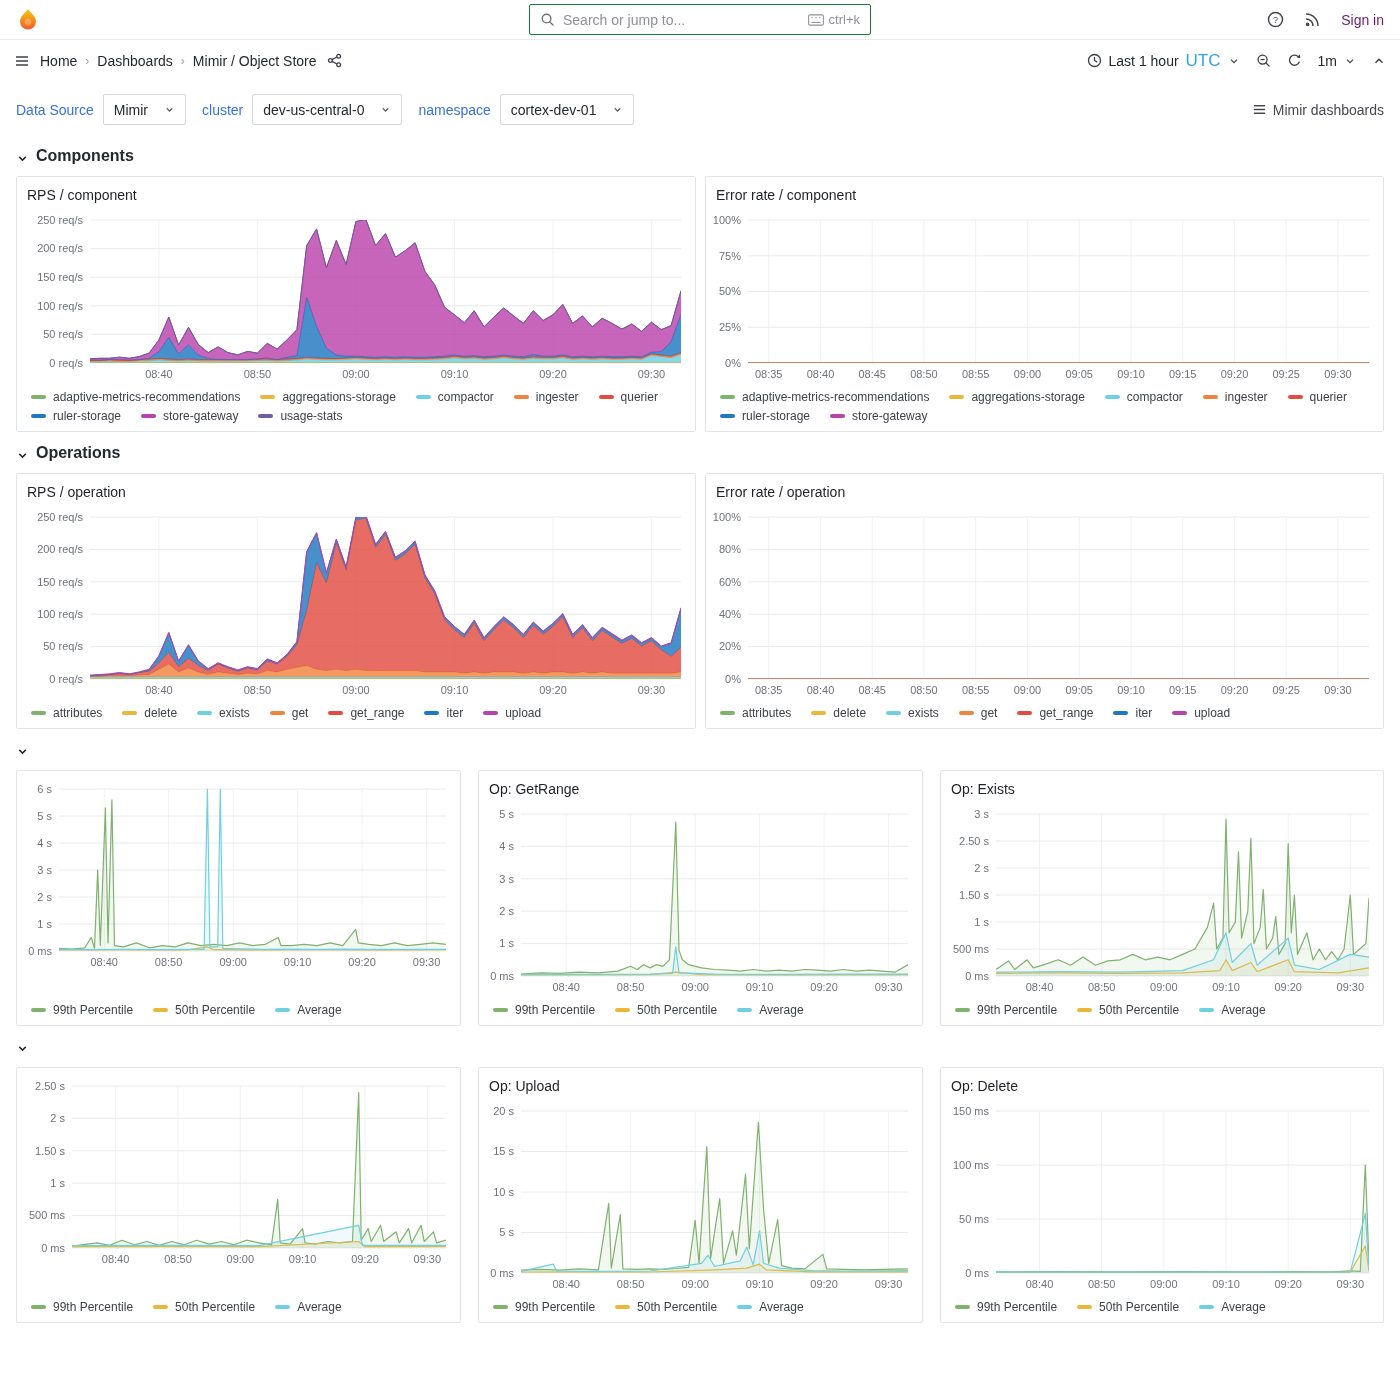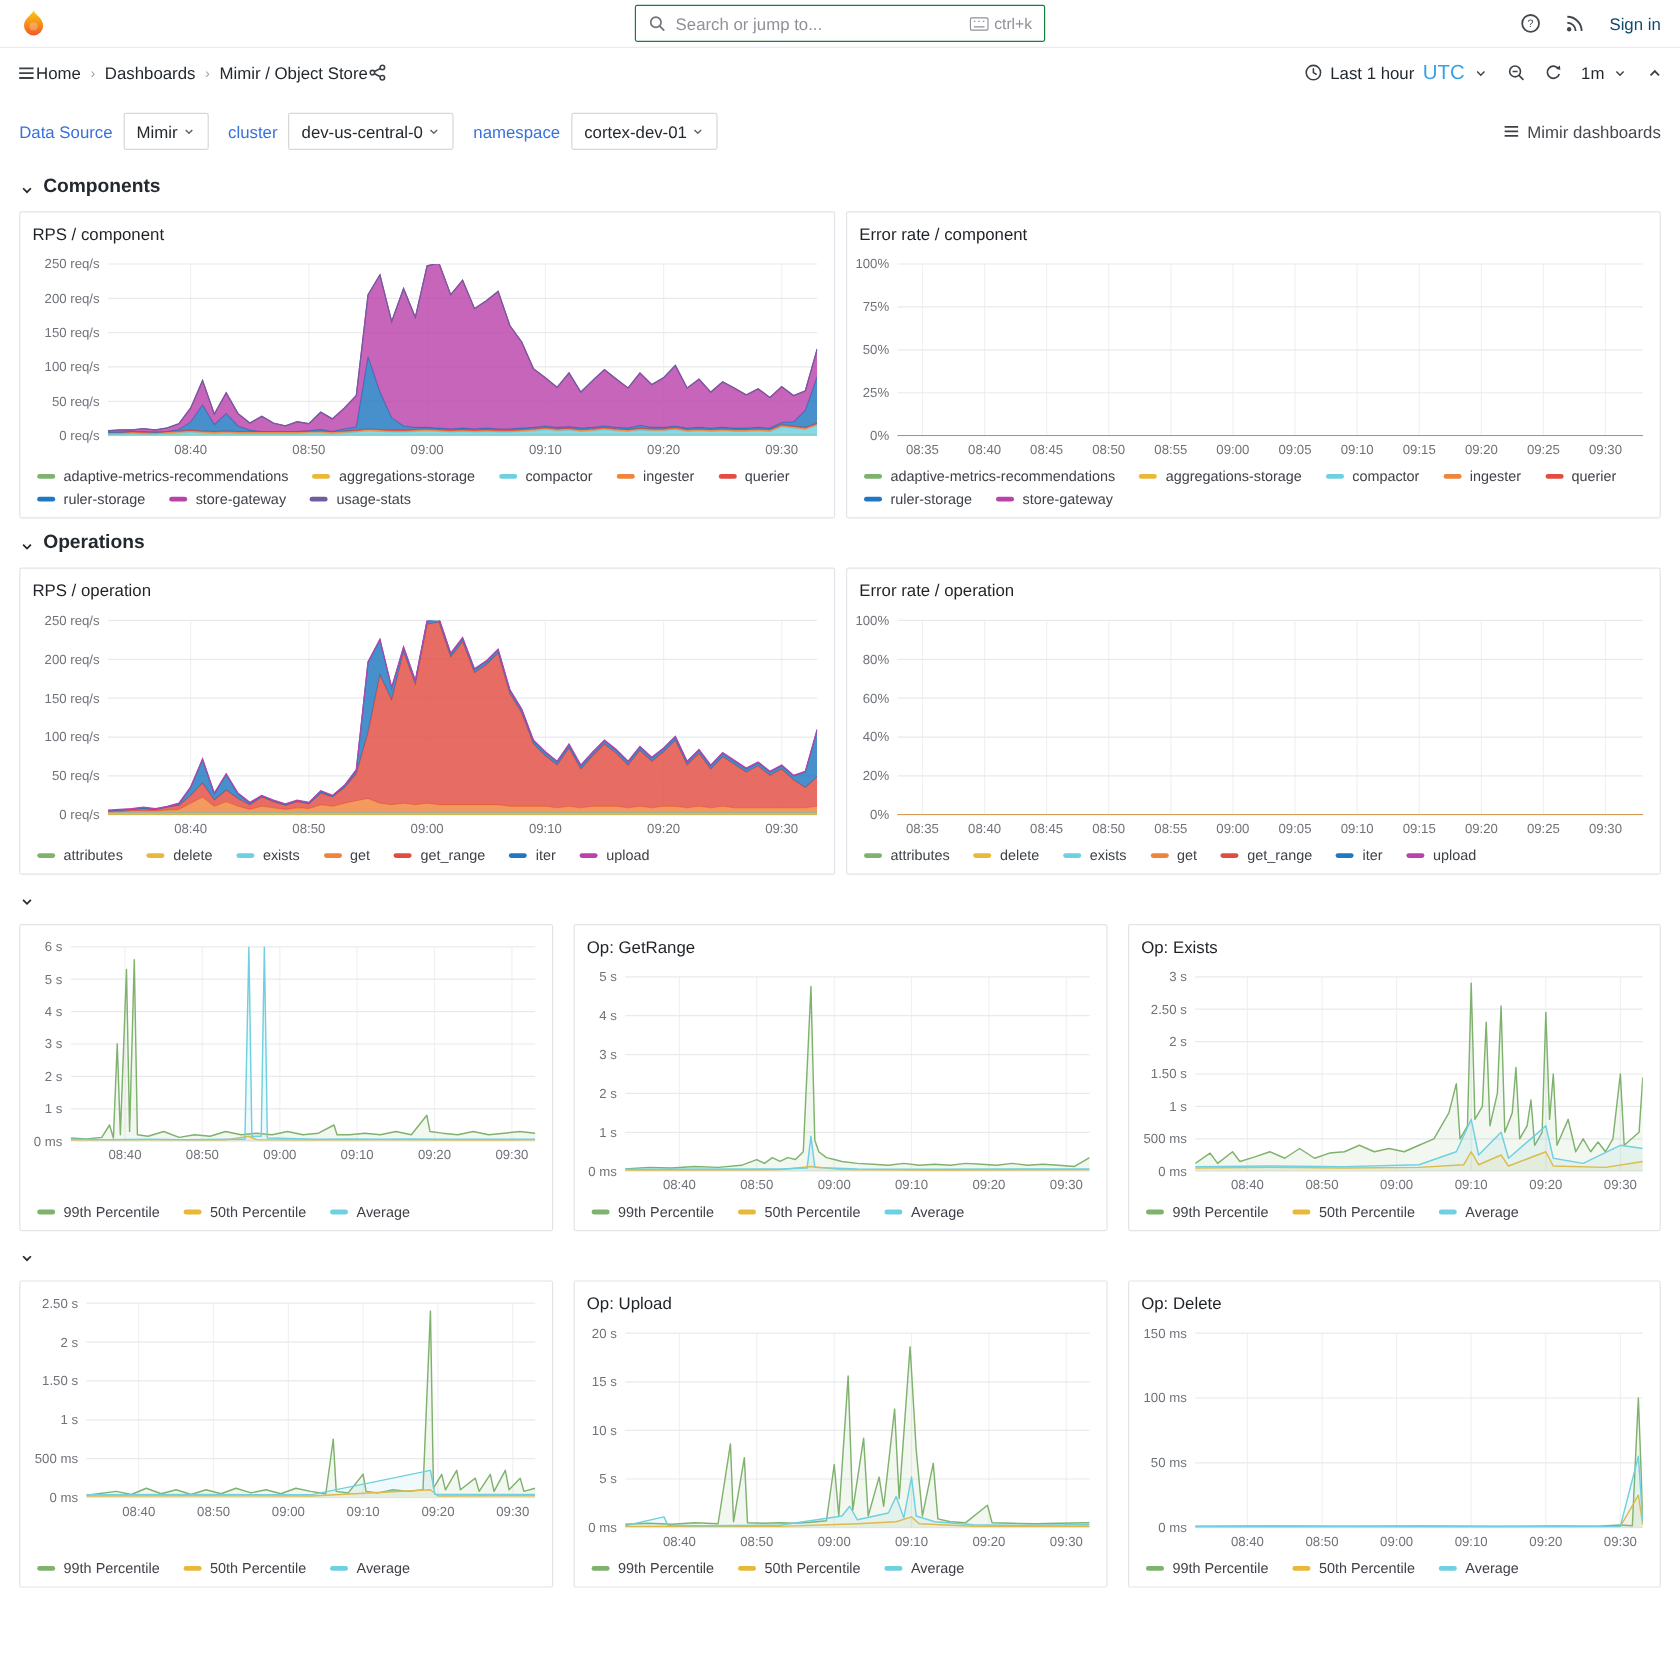--- a/index.html
+++ b/index.html
@@ -7,34 +7,34 @@
   svg{display:block}
   
   .topnav{height:40px;display:flex;align-items:center;padding:0 16px;border-bottom:1px solid #ebecee;position:relative}
   .logo{width:24px;height:24px;cursor:pointer}
   .searchbox{position:absolute;left:50%;transform:translateX(-50%);width:342px;height:31px;border:1px solid #15803d;border-radius:2px;display:flex;align-items:center;padding:0 10px;gap:8px;background:#fff}
   .searchbox input{border:none;outline:none;flex:1;font-size:14px;color:#24292e;font-family:"Liberation Sans",sans-serif}
   .searchbox input::placeholder{color:#8e9197}
   .kbd-hint{display:flex;align-items:center;gap:5px;color:#8e9197;font-size:13px;white-space:nowrap}
   .top-right{margin-left:auto;display:flex;align-items:center;gap:20px}
   .icon-btn{background:none;border:none;cursor:pointer;display:flex;align-items:center;gap:6px;color:#45484e;font-size:14px;font-family:"Liberation Sans",sans-serif}
-  .signin{font-weight:500;color:#0c4a6e;cursor:pointer}
+  .signin{font-weight:500;color:#701a75;cursor:pointer}
   
-  .subnav{height:41px;display:flex;align-items:center;padding:0 14px;}
+  .subnav{height:41px;display:flex;align-items:center;padding:0 14px;gap:10px}
   .crumbs{display:flex;align-items:center;gap:8px}
   .crumb{color:#24292e;cursor:pointer}
   .crumb-sep{color:#9fa2a8;font-size:12px}
   .subnav-right{margin-left:auto;display:flex;align-items:center;gap:16px}
   .tp{display:flex;align-items:center;gap:7px;cursor:pointer}
   .utc{color:#36a2e6;font-size:17px}
   
   .filters{display:flex;align-items:center;padding:13px 16px 8px;gap:16px}
   .var{display:flex;align-items:center;gap:9px}
   .var-label{color:#3871dc;font-size:14px;cursor:pointer}
-  .var-value{border:1px solid #d5d7db;border-radius:2px;height:31px;padding:0 10px;display:flex;align-items:center;gap:4px;cursor:pointer;background:#fff}
+  .var-value{border:1px solid #d5d7db;border-radius:2px;height:31px;padding:0 10px;display:flex;align-items:center;gap:16px;cursor:pointer;background:#fff}
   .filters-right{margin-left:auto}
   
   main{padding:2px 16px 20px}
   .section-header{display:flex;align-items:flex-end;gap:7px;margin:12px 0 11px;cursor:pointer}
   .section-header h1{font-size:16px;font-weight:700}
   .collapse-row{margin:16px 0 12px;cursor:pointer;display:flex}
   .grid{display:grid;margin-bottom:6px}
   .grid.two{grid-template-columns:1fr 1fr;gap:9px}
   .grid.three{grid-template-columns:1fr 1fr 1fr;gap:17px}
   .panel{height:256px;background:#fff;border:1px solid #e3e4e7;border-radius:2px;display:flex;flex-direction:column;padding:9px 0 8px}

